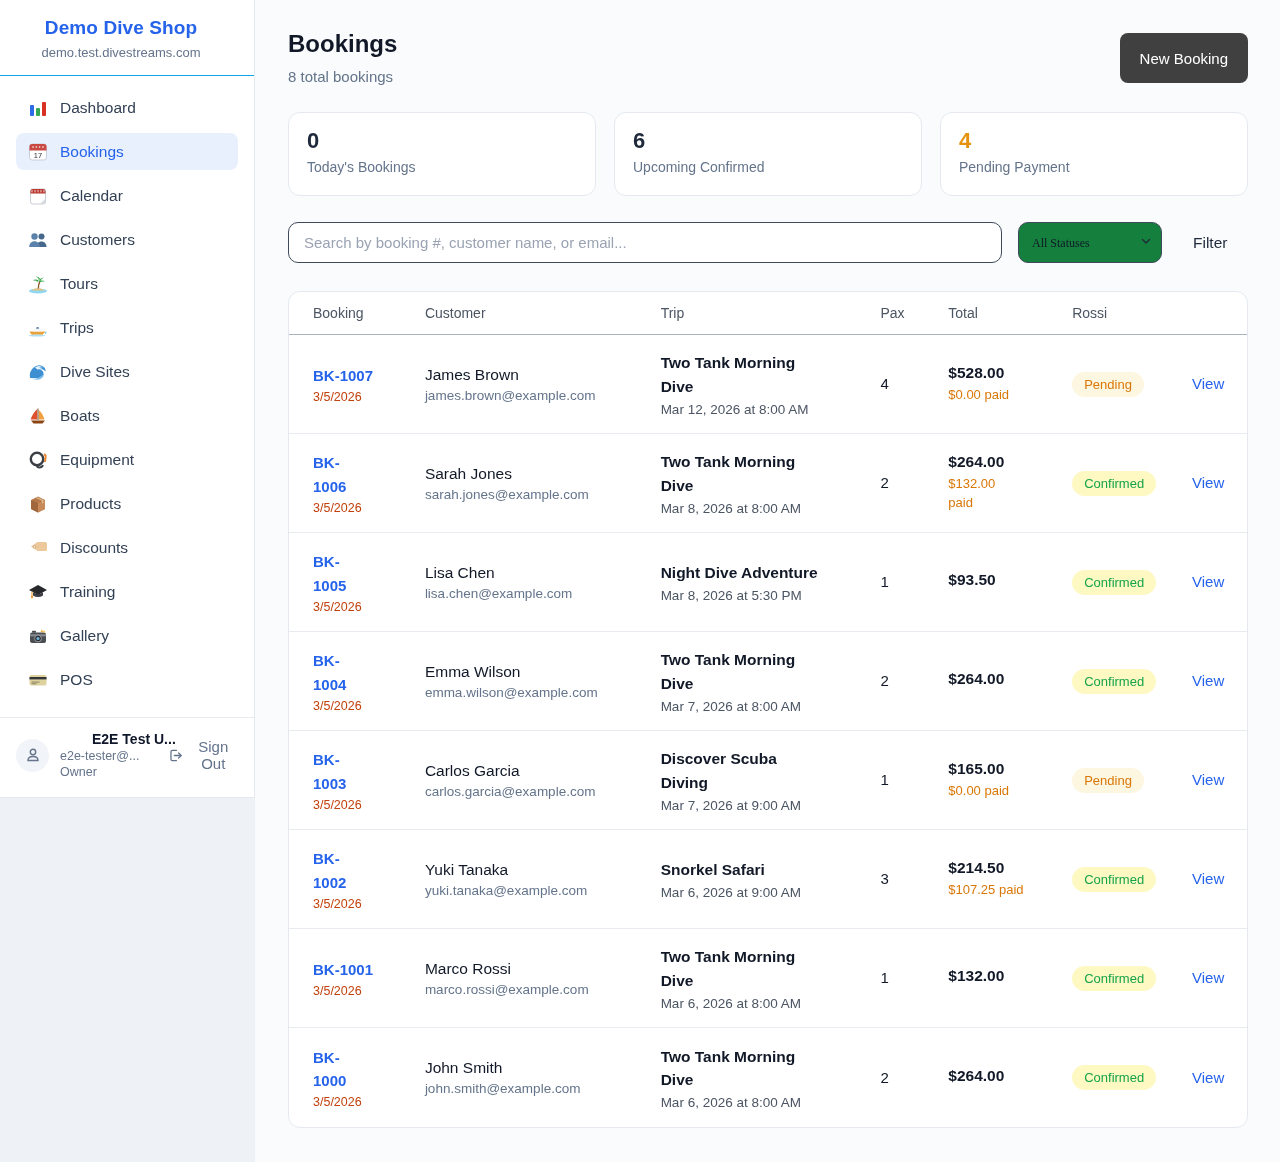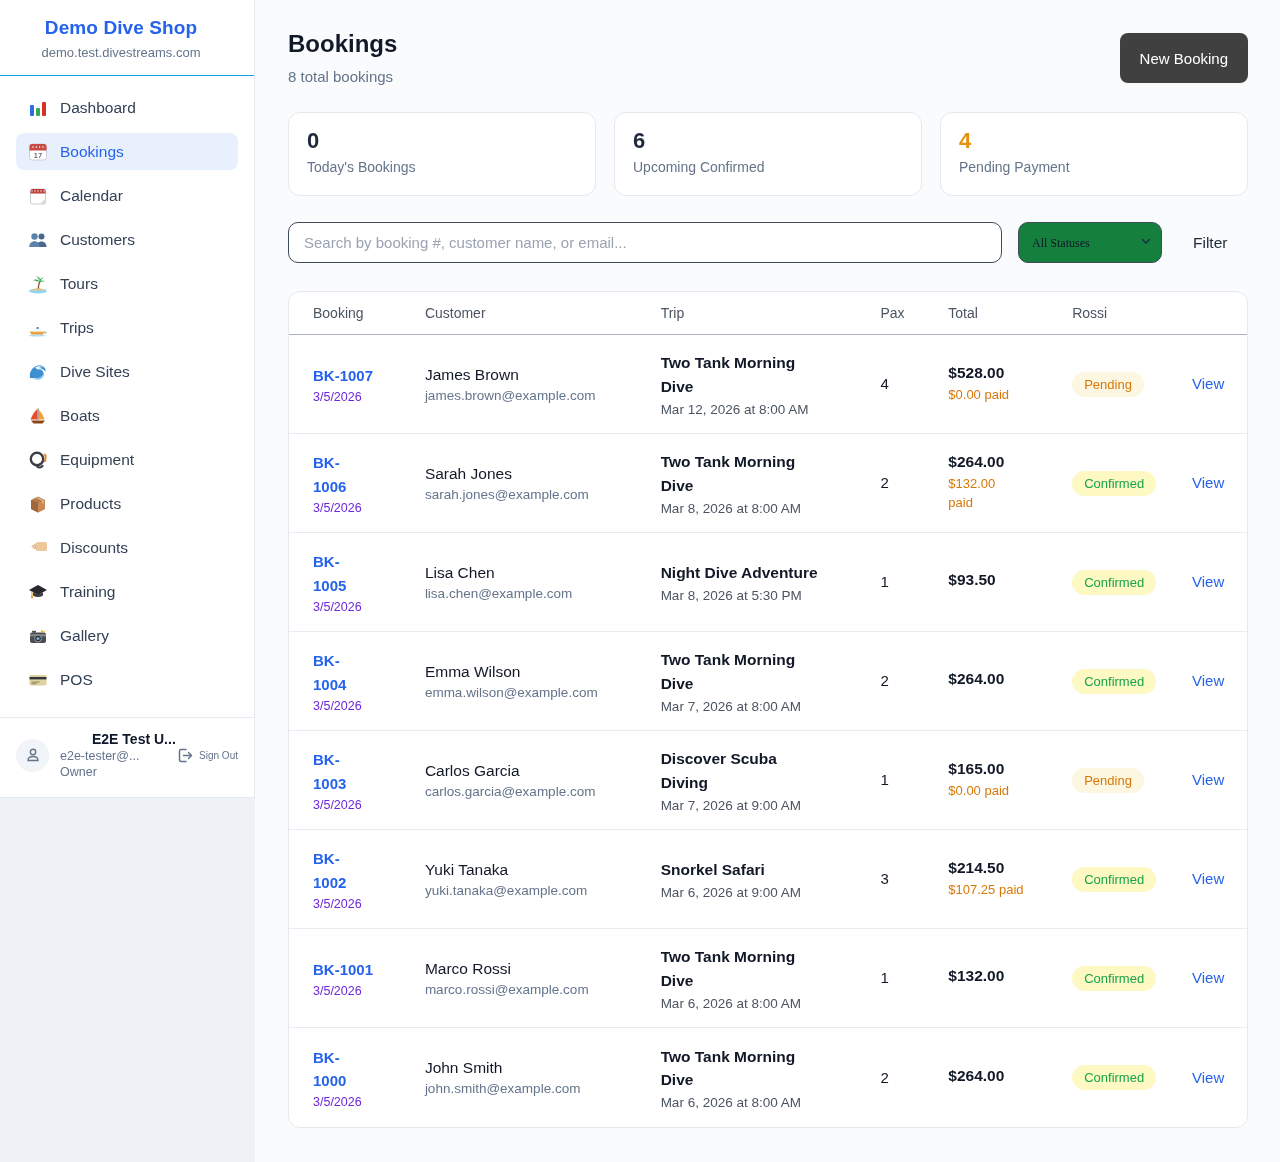--- a/index.html
+++ b/index.html
@@ -36,21 +36,21 @@
   }
   .avatar {
     width:33px; height:33px; border-radius:50%; background:#f1f4f8;
     display:flex; align-items:center; justify-content:center; flex:none;
   }
   .user-meta { margin-left:11px; width:108px; }
   .user-name { font-size:14px; font-weight:bold; color:#0f172a; white-space:nowrap;margin-left:32px; }
   .user-email, .user-role { font-size:12.5px; color:#64748b; margin-top:2px; white-space:nowrap; }
   .signout {
     margin-left:auto; display:flex; align-items:center; gap:6px;
-    color:#64748b; font-size:10px; background:none; border:none; cursor:pointer;
+    color:#64748b; font-size:15px; background:none; border:none; cursor:pointer;
     font-family:"Liberation Sans", sans-serif;
   }
 
   
   .main { flex:1; background:#fafbfc; padding:30px 32px 0 33px; }
   .main-header { display:flex; align-items:flex-start; justify-content:space-between; }
   .page-title { font-size:24px; font-weight:bold; color:#111827; }
   .page-subtitle { font-size:15px; color:#64748b; margin-top:10px; }
   .btn-primary {
     background:#404040; color:#fff; border:none; border-radius:8px;
@@ -99,21 +99,21 @@
 
   .col-booking { width:112px; }
   .col-customer { width:236px; padding-right:12px; }
   .col-trip { width:220px; padding-right:12px; }
   .col-pax { width:68px; }
   .col-total { width:124px; padding-right:10px; }
   .col-status { width:120px; }
   .col-view { width:55px; }
 
   .bk-id { color:#2563eb; font-weight:bold; font-size:15px; white-space:pre-line; line-height:1.55; cursor:pointer; }
-  .bk-date { color:#6d28d9; font-size:12.5px; margin-top:3px; }
+  .bk-date { color:#c2410c; font-size:12.5px; margin-top:3px; }
   .cust-name { font-size:15.5px; color:#111827; }
   .cust-email { font-size:13.5px; color:#64748b; margin-top:4px; }
   .trip-name { font-size:15.5px; font-weight:bold; color:#111827; white-space:pre-line; line-height:1.5; }
   .trip-time { font-size:13.5px; color:#4b5563; margin-top:4px; }
   .pax-num { font-size:15px; color:#111827; }
   .total-amt { font-size:15.5px; font-weight:bold; color:#111827; }
   .total-paid { font-size:13px; color:#d97706; margin-top:4px; white-space:pre-line; line-height:1.45; }
   .badge {
     display:inline-block; padding:5px 12px; border-radius:999px; font-size:13px;
   }

